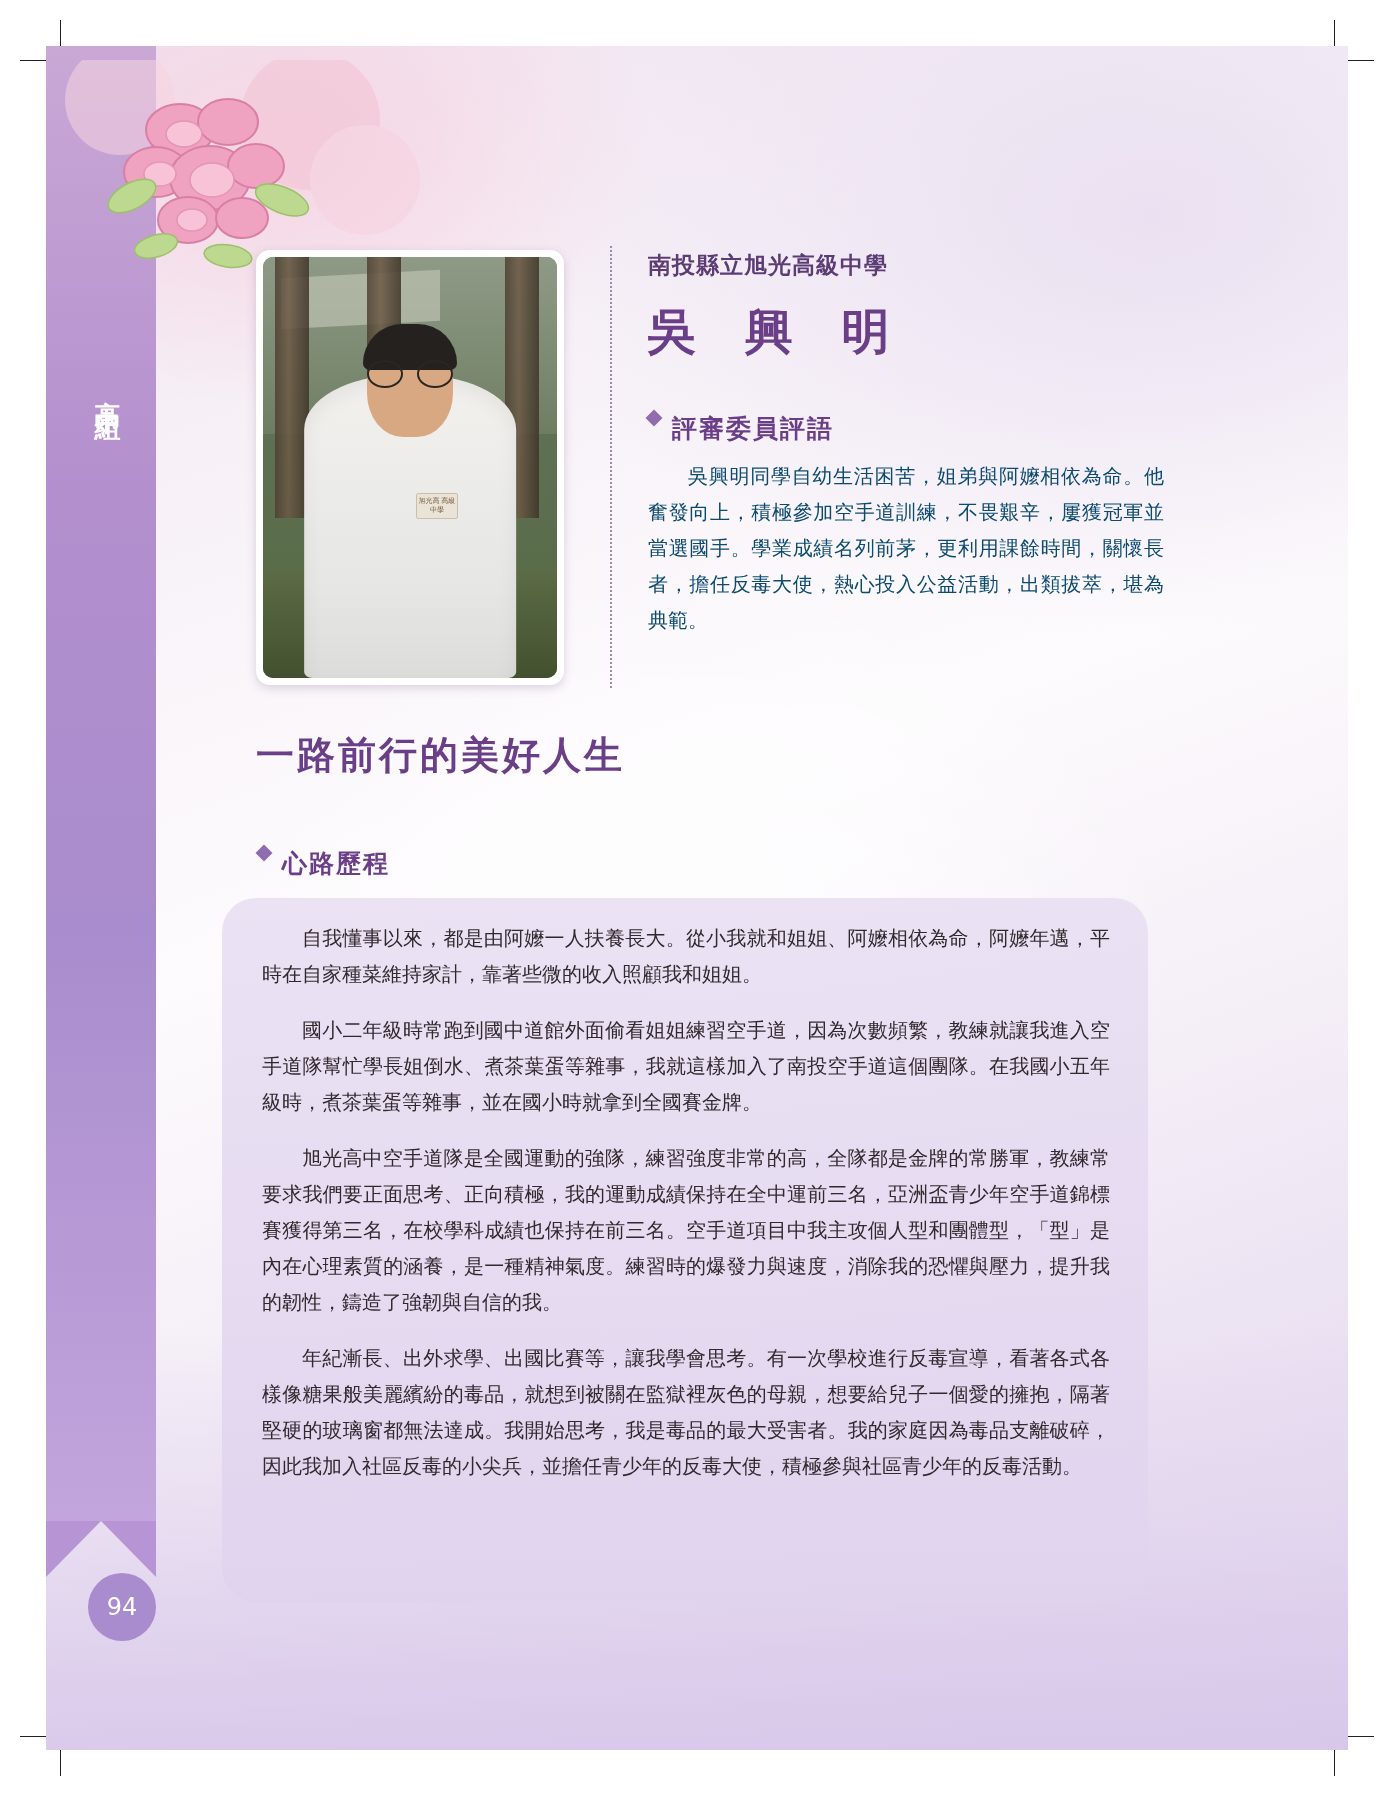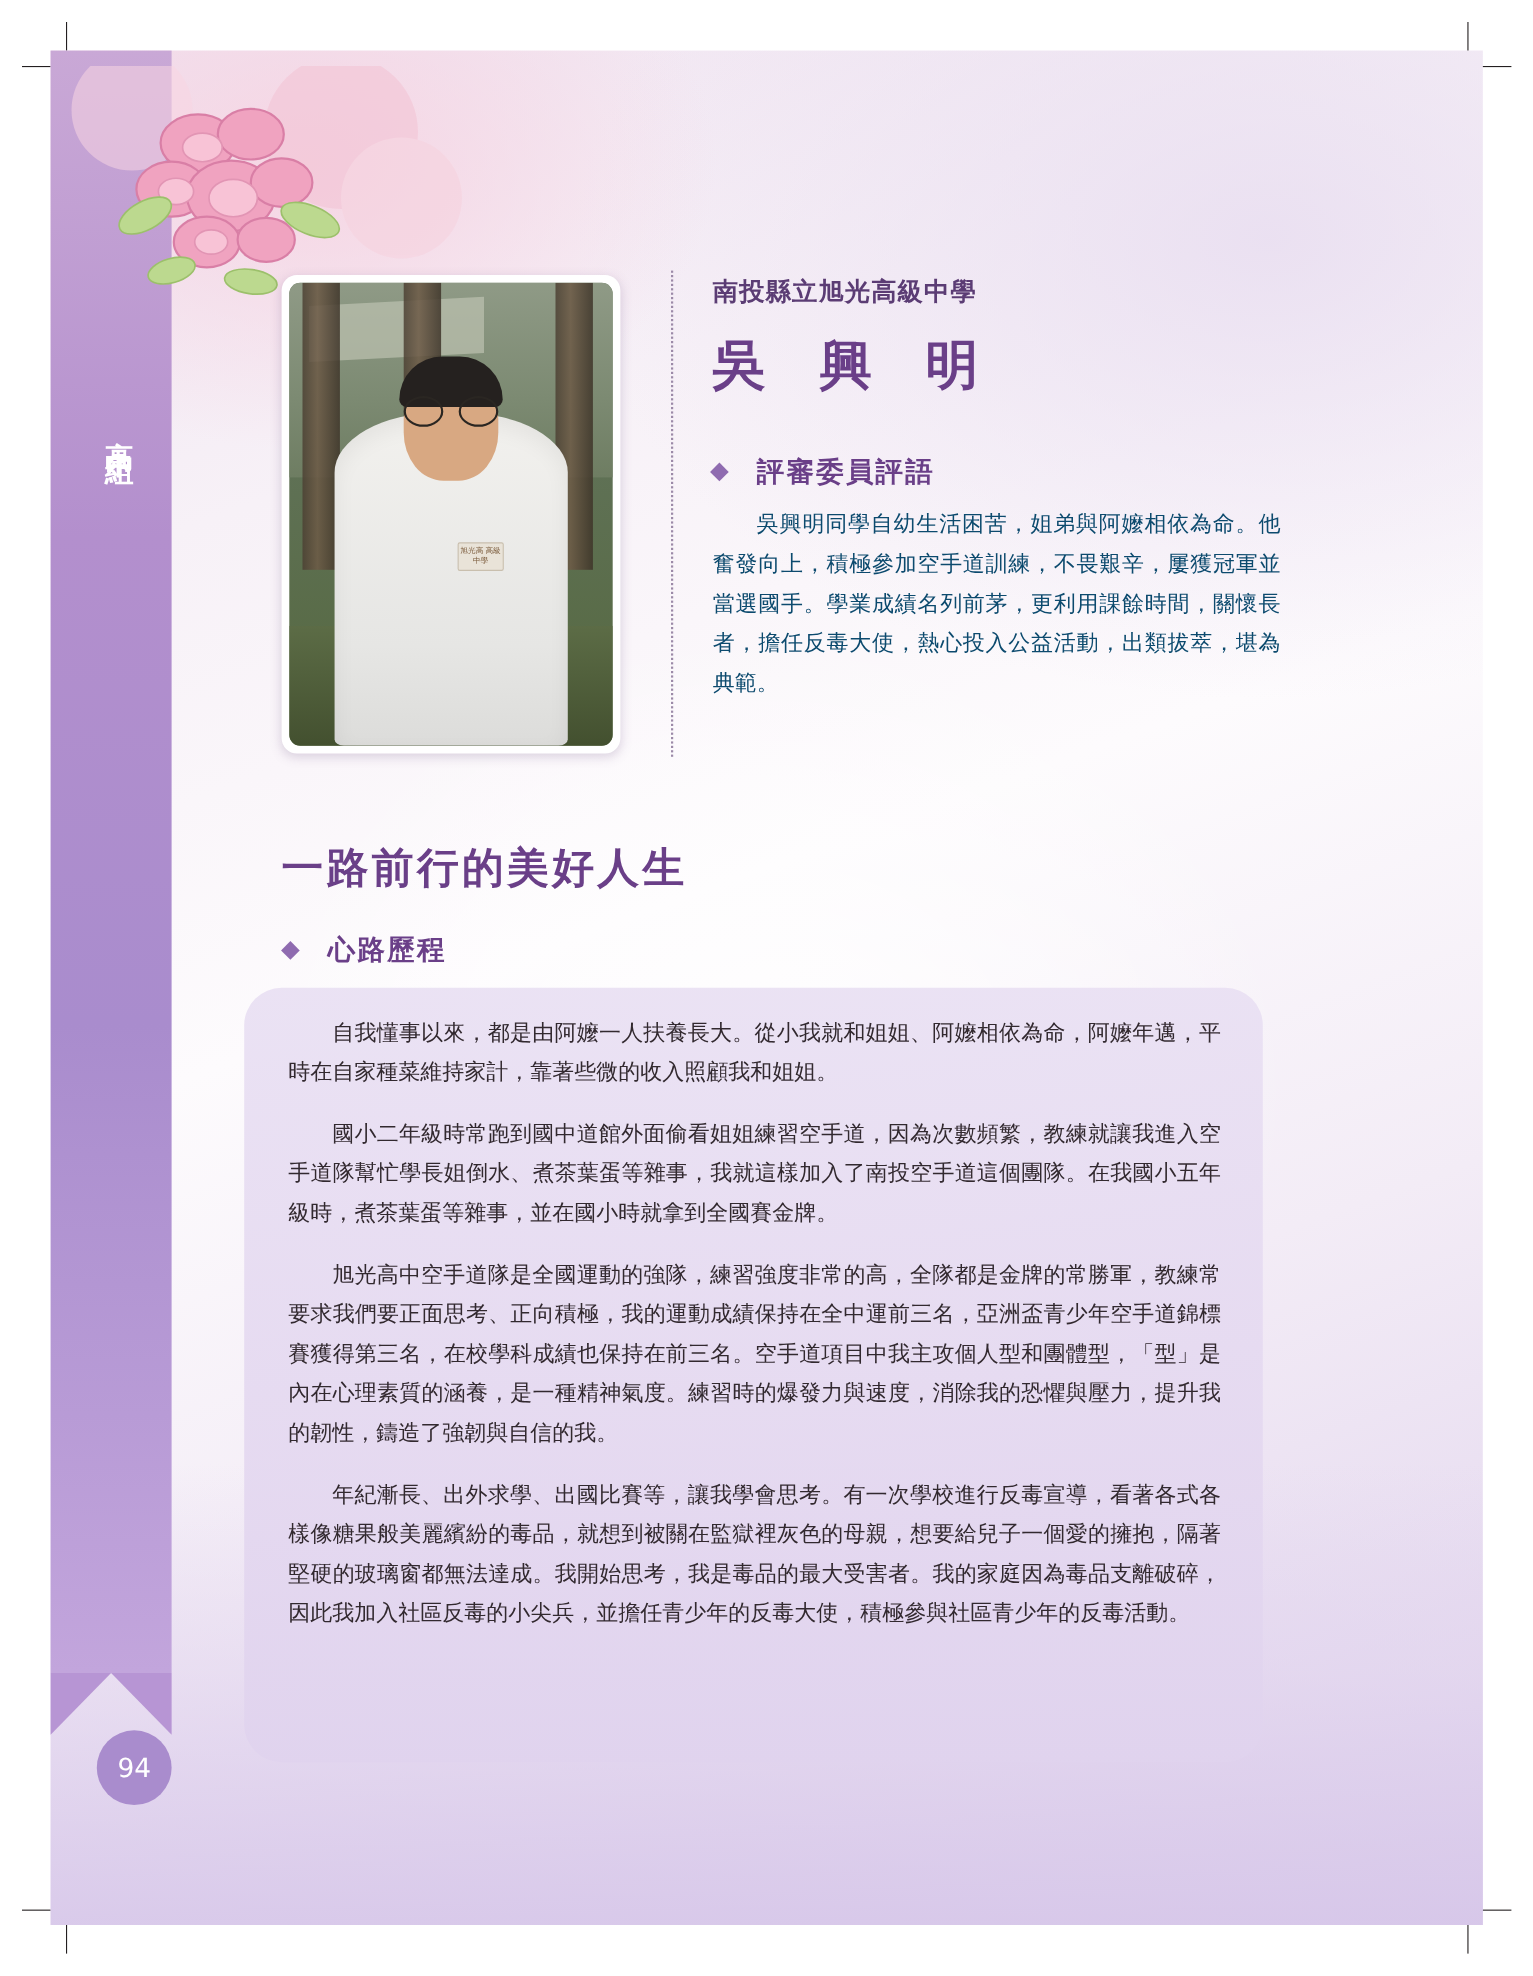--- a/index.html
+++ b/index.html
@@ -199,22 +199,21 @@
     font-size: 48px;
     font-weight: bold;
     color: #6a3f88;
     letter-spacing: 16px;
     font-family: "DejaVu Sans", "Liberation Sans", sans-serif;
   }
 
   .sec-head {
     position: absolute;
     display: flex;
-    align-items: center;
-    gap: 28px;
+    gap: 12px;
     font-size: 25px;
     font-weight: bold;
     color: #6a3f88;
     letter-spacing: 2px;
     font-family: "DejaVu Sans", "Liberation Sans", sans-serif;
   }
   .diamond {
     width: 12px; height: 12px;
     background: #8f6bb0;
     transform: rotate(45deg);
@@ -238,21 +237,20 @@
 
   .title {
     position: absolute;
     left: 256px;
     top: 730px;
     font-size: 38px;
     font-weight: bold;
     color: #6a3f88;
     letter-spacing: 3px;
     font-family: Liberation Mono, monospace;
-    margin-top: 34px;
   }
 
   
   .body-card {
     position: absolute;
     left: 222px;
     top: 898px;
     width: 926px;
     height: 704px;
     border-radius: 34px;

